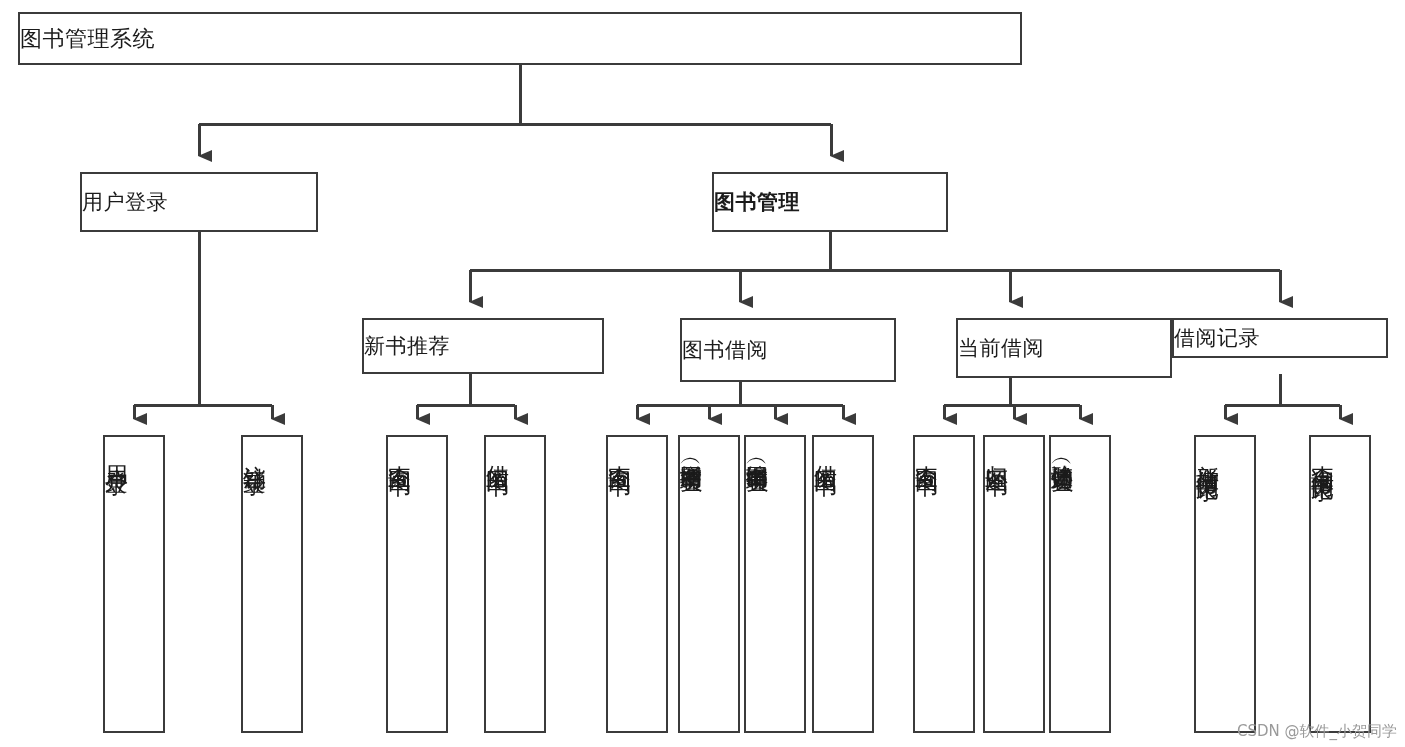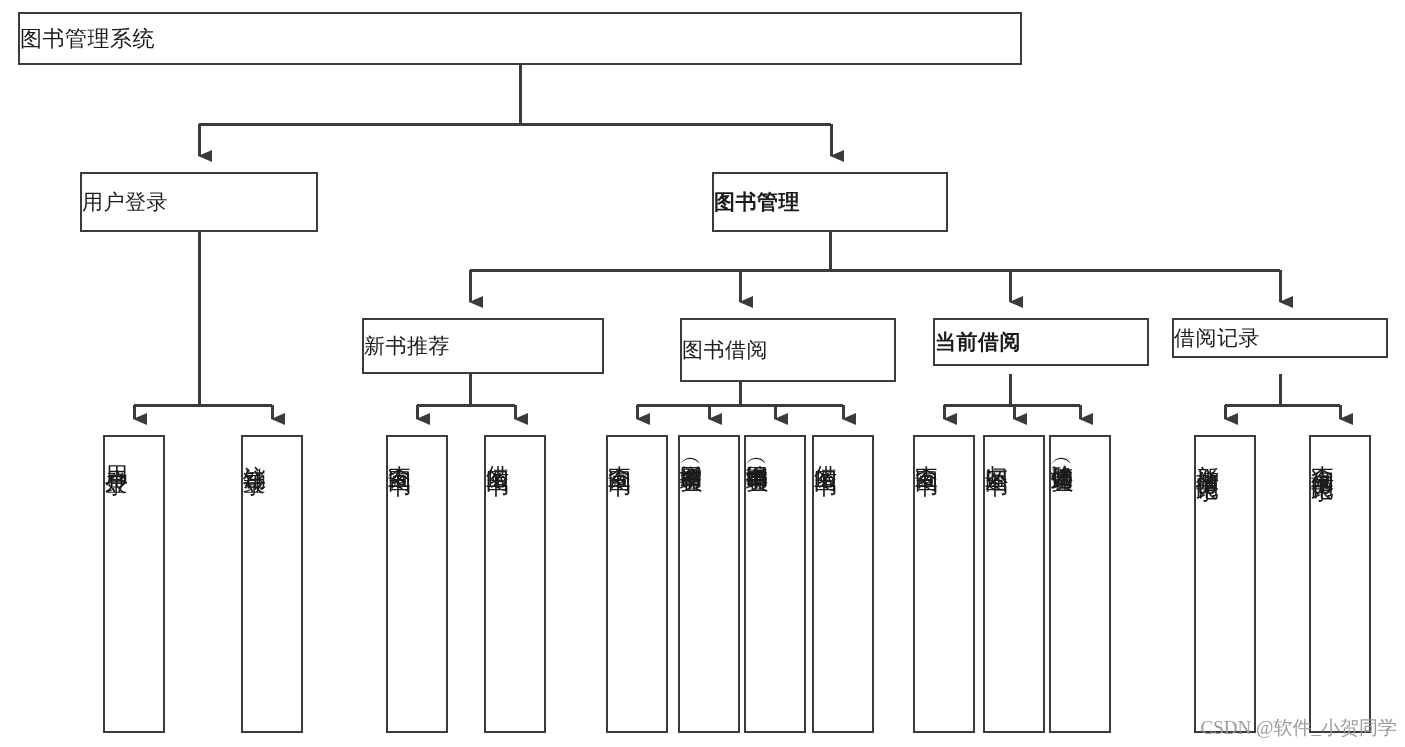--- a/index.html
+++ b/index.html
@@ -62,26 +62,25 @@
     line-height: 1;
   }
   .node.vert.narrow .label {
     font-size: 22px;
     letter-spacing: 1px;
   }
   #watermark {
     position: absolute;
     right: 8px;
     bottom: 6px;
-    font-size: 19px;
+    font-size: 15px;
     color: #9a9a9a;
     z-index: 6;
     white-space: nowrap;
     pointer-events: none;
-    font-family: Liberation Serif, serif;
   }
 </style>
 </head>
 <body>
 
 <div id="diagram-root">
 
   <svg id="edges" viewBox="0 0 1405 747" xmlns="http://www.w3.org/2000/svg">
     <defs>
       <marker id="arrow" viewBox="0 0 12 14" refX="6" refY="13" markerWidth="12" markerHeight="14" orient="auto-start-reverse" markerUnits="userSpaceOnUse">
@@ -148,21 +147,21 @@
   </div>
 
   <div class="node horiz" style="left:362px; top:318px; width:242px; height:56px;">
     <span class="label">新书推荐</span>
   </div>
 
   <div class="node horiz" style="left:660px; top:318px; width:216px; height:64px;margin-left:20px;">
     <span class="label">图书借阅</span>
   </div>
 
-  <div class="node horiz" style="left:933px; top:318px; width:216px; height:48px;font-weight:bold;">
+  <div class="node horiz" style="left:956px; top:318px; width:216px; height:60px;">
     <span class="label">当前借阅</span>
   </div>
 
   <div class="node horiz" style="left:1172px; top:318px; width:216px; height:40px;">
     <span class="label">借阅记录</span>
   </div>
 
   <div class="node vert" style="left:103px; top:435px; width:62px; height:298px;">
     <span class="label">用户登录</span>
   </div>

